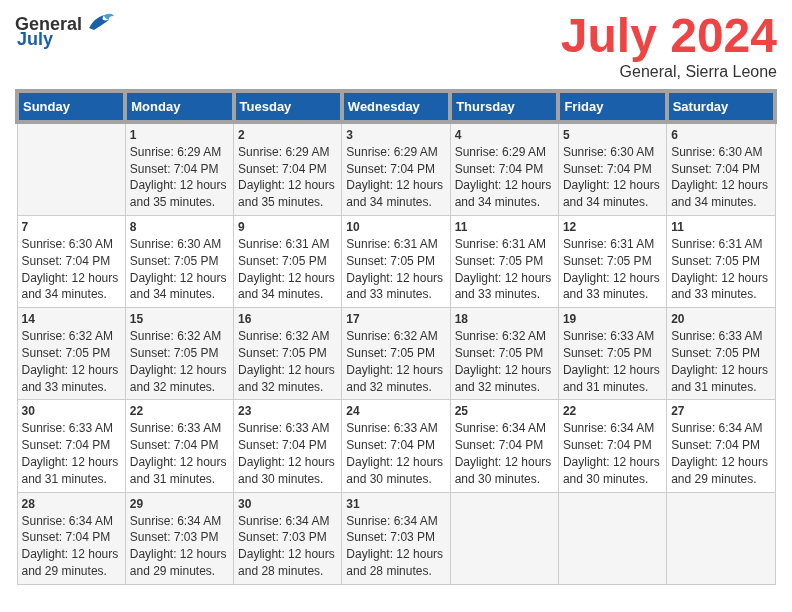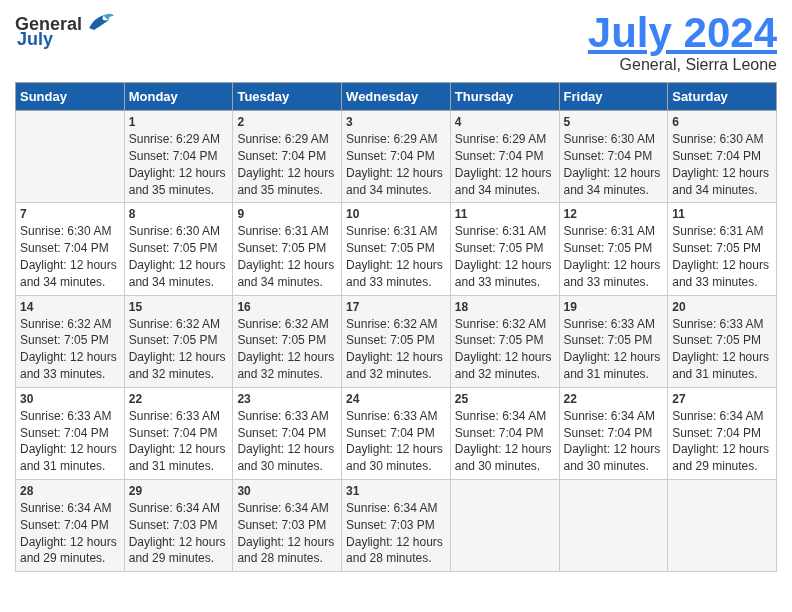--- a/index.html
+++ b/index.html
@@ -23,43 +23,42 @@
     }
     .logo-bird {
       width: 30px;
       height: 25px;
       margin-left: 2px;
     }
     .title-area {
       text-align: right;
     }
     .month-title {
-      font-size: 42px;
+      font-size: 48px;
       font-weight: bold;
-      color: #3b82f6;
+      color: #ef4444;
       line-height: 1.1;
-      text-decoration: underline;
     }
     .location {
       font-size: 16px;
       color: #333;
     }
     table {
       width: 100%;
       border-collapse: collapse;
       table-layout: fixed;
     }
     thead tr th {
       background-color: #1a5faa;
       color: #fff;
       font-size: 13px;
       font-weight: bold;
       padding: 6px 4px;
       text-align: left;
-      border: 1px solid #a3a3a3;
+      border: 4px solid #a3a3a3;
     }
     tbody tr td {
       border: 1px solid #ccc;
       vertical-align: top;
       padding: 4px 4px;
       font-size: 10.5px;
       color: #333;
       height: 80px;
     }
     tbody tr:nth-child(odd) {

